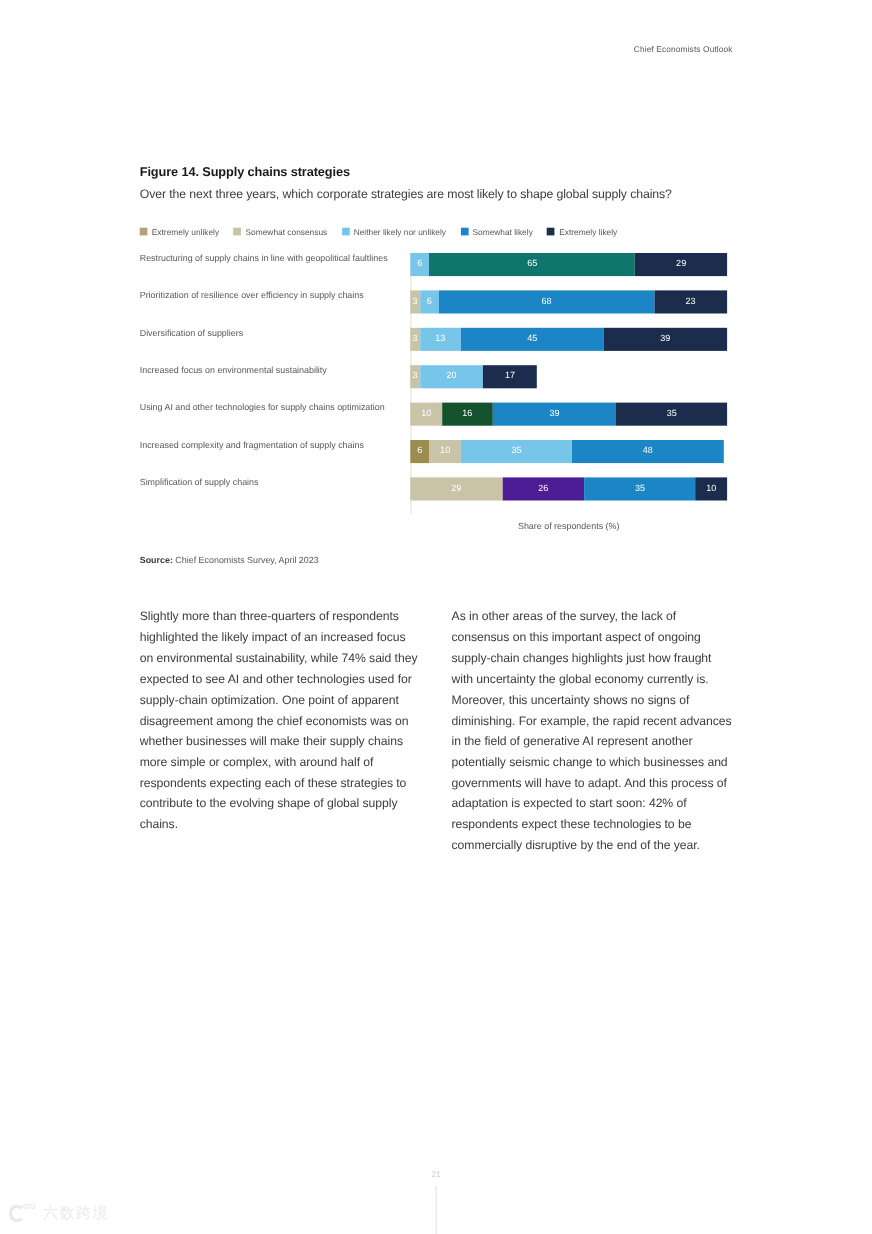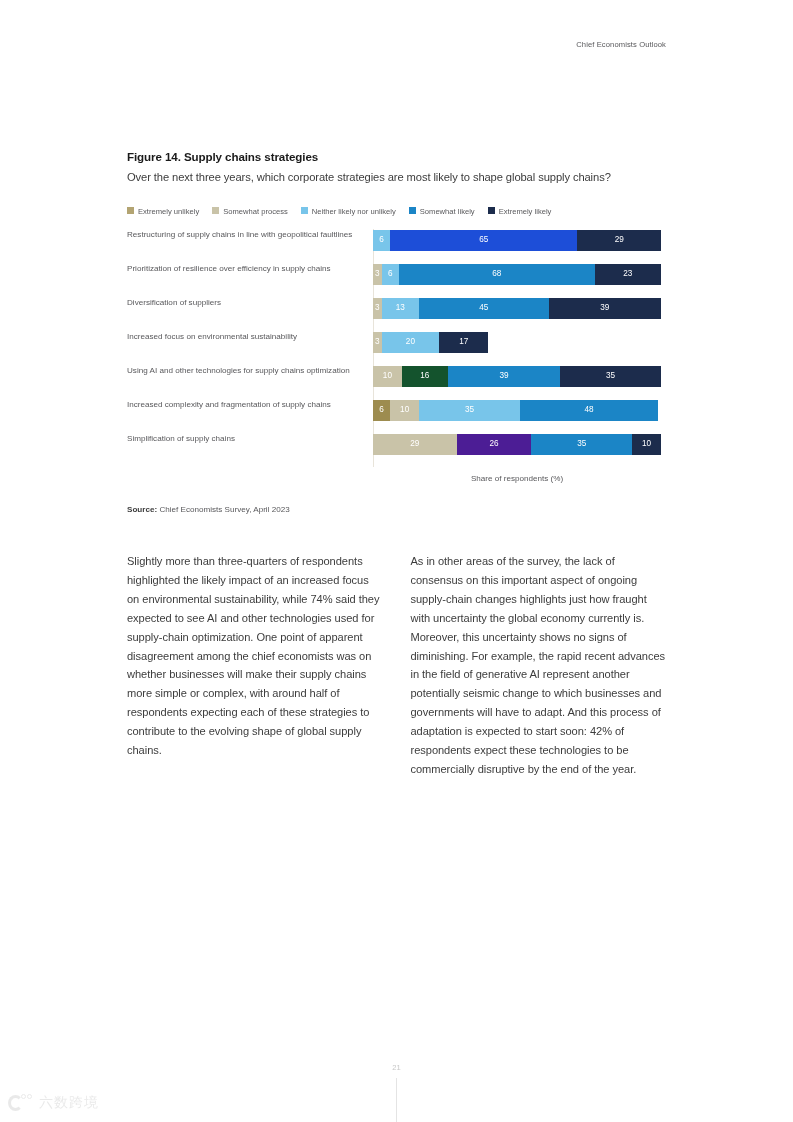--- a/index.html
+++ b/index.html
@@ -251,21 +251,21 @@
 
     <div class="fig-subtitle">Over the next three years, which corporate strategies are most likely to shape global supply chains?</div>
 
     <div class="legend" id="legend">
         <div class="legend-item">
           <span class="legend-swatch" style="background: rgb(179, 164, 114);"></span>
           <span class="legend-label">Extremely unlikely</span>
         </div>
         <div class="legend-item">
           <span class="legend-swatch" style="background: rgb(201, 195, 168);"></span>
-          <span class="legend-label">Somewhat process</span>
+          <span class="legend-label">Somewhat consensus</span>
         </div>
         <div class="legend-item">
           <span class="legend-swatch" style="background: rgb(120, 197, 234);"></span>
           <span class="legend-label">Neither likely nor unlikely</span>
         </div>
         <div class="legend-item">
           <span class="legend-swatch" style="background: rgb(27, 133, 198);"></span>
           <span class="legend-label">Somewhat likely</span>
         </div>
         <div class="legend-item">
@@ -277,21 +277,21 @@
     <div class="chart">
       <div class="chart-grid" id="chart-grid">
         <div class="axis-line" id="axis-line" style="height: 238px;"></div>
       <div class="row">
             <div class="row-label">Restructuring of supply chains in line with geopolitical faultlines</div>
             <div class="row-bar-area">
               <div class="bar">
                 <div class="seg" style="width: 6%; background: rgb(120, 197, 234);">
                   <span class="seg-value">6</span>
                 </div>
-                <div class="seg" style="width: 65%; background: #1d4ed8;">
+                <div class="seg" style="width: 65%; background: #0f766e;">
                   <span class="seg-value">65</span>
                 </div>
                 <div class="seg" style="width: 29%; background: rgb(28, 44, 76);">
                   <span class="seg-value">29</span>
                 </div>
               </div>
             </div>
           </div>
           <div class="row">
             <div class="row-label">Prioritization of resilience over efficiency in supply chains</div>

